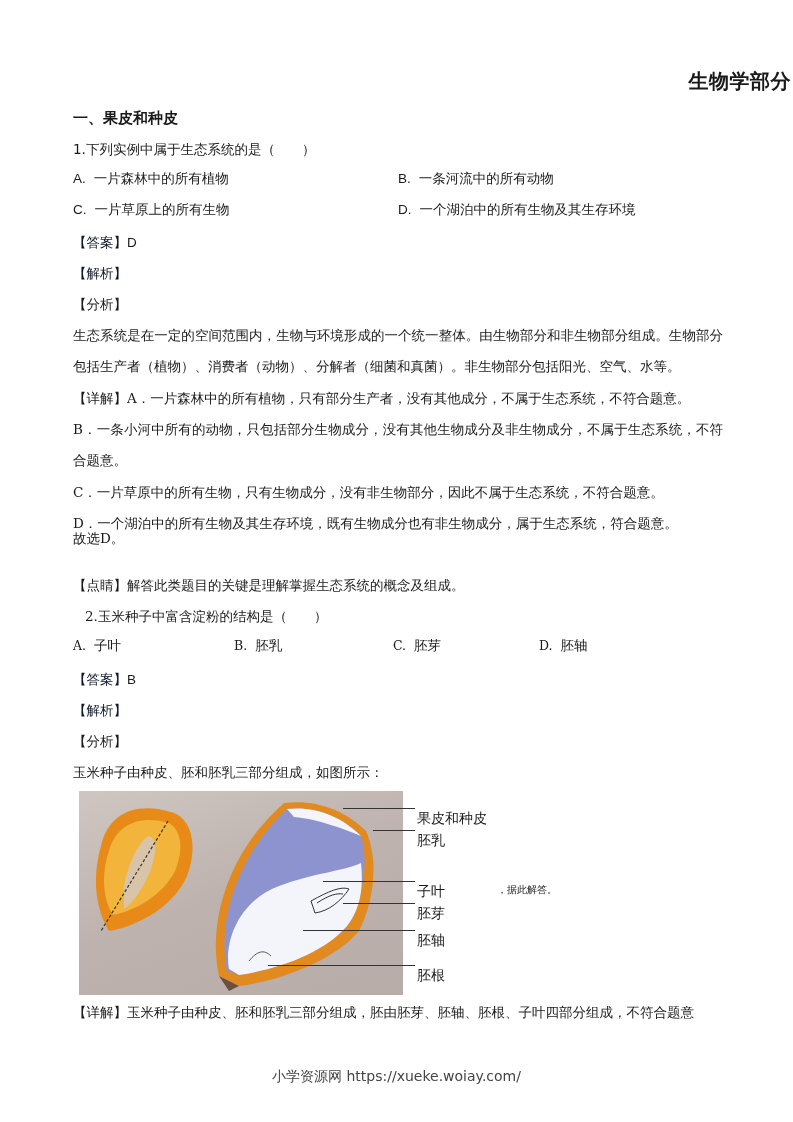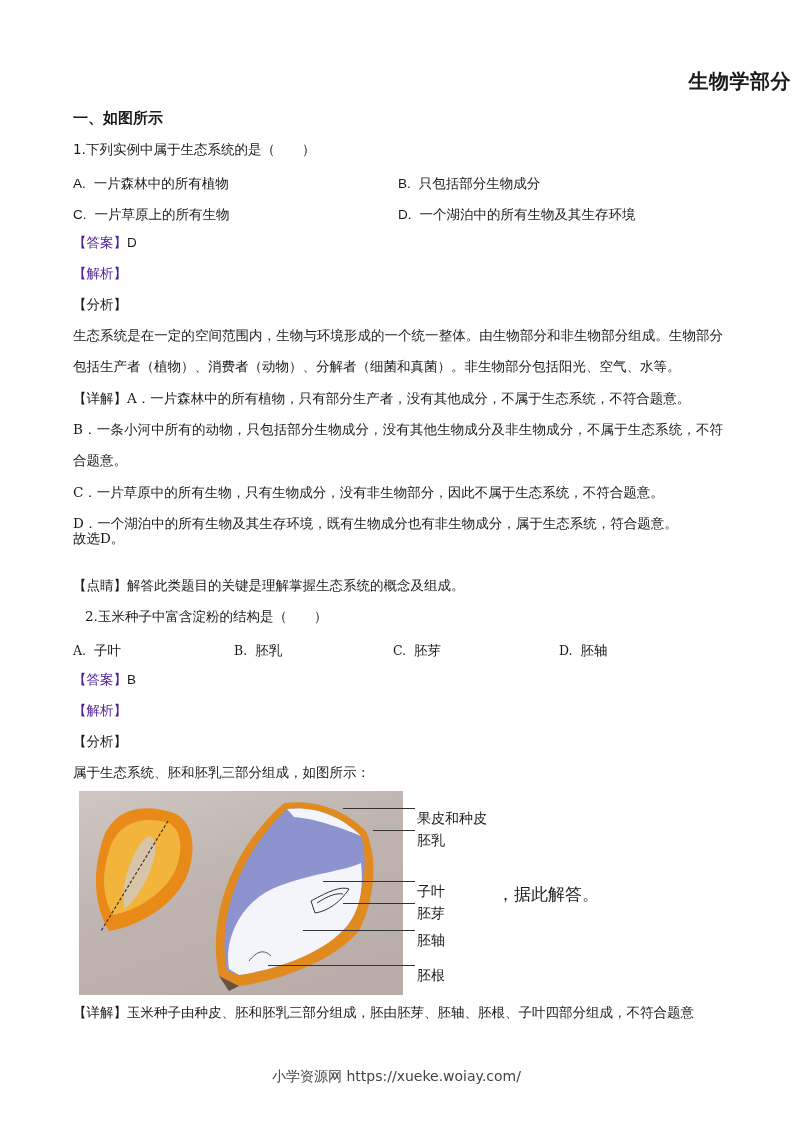--- a/index.html
+++ b/index.html
@@ -11,54 +11,54 @@
     .page-title {
       position: absolute; top: 68px; left: 0; width: 791px; text-align: right;
       font-family: "DejaVu Sans", "Liberation Sans", sans-serif;
       font-weight: bold; font-size: 20px; letter-spacing: 0.5px;
     }
     .line {
       position: absolute; left: 73px; font-size: 13.5px; line-height: 20px; white-space: nowrap;
     }
     .sec { font-family: "DejaVu Sans", "Liberation Sans", sans-serif; font-weight: bold; font-size: 15px; }
     .sans { font-family: "DejaVu Sans", "Liberation Sans", sans-serif; }
-    .tag-blue { color: #4c1d95; font-family: "DejaVu Sans", "Liberation Sans", sans-serif; }
+    .tag-blue { color: #0f172a; font-family: "DejaVu Sans", "Liberation Sans", sans-serif; }
     .ans-val { font-family: "Liberation Sans", sans-serif; color: #1a1a1a; }
-    .opt { position: absolute; font-size: 13.5px; line-height: 26px; white-space: nowrap; }
+    .opt { position: absolute; font-size: 13.5px; line-height: 16px; white-space: nowrap; }
     .opt .letter { font-family: "Liberation Sans", sans-serif; margin-right: 8px; }
     .opt2 .letter { font-family: "DejaVu Serif", serif; margin-right: 8px; font-size: 12.5px; }
     .para { position: absolute; left: 73px; width: 650px; font-size: 13.5px; line-height: 31px; text-align: justify; }
     .figure {
       position: absolute; left: 79px; top: 791px; width: 324px; height: 204px;
       background: linear-gradient(160deg, #cfc6c2 0%, #bdb2ad 50%, #b7aca7 100%);
       overflow: hidden;
     }
     .fig-labels { position: absolute; left: 403px; top: 791px; width: 110px; height: 204px; }
     .fig-label { position: absolute; left: 14px; font-size: 14px; white-space: nowrap; margin-top: 11px; }
     .fig-leader { position: absolute; height: 1px; background: #333; }
-    .fig-suffix { position: absolute; left: 497px; top: 883px; font-size: 17px; white-space: nowrap; }
+    .fig-suffix { position: absolute; left: 497px; top: 883px; font-size: 10px; white-space: nowrap; }
     .footer {
       position: absolute; top: 1068px; left: 0; width: 793px; text-align: center;
       font-family: "DejaVu Sans", "Liberation Sans", sans-serif; font-size: 14px; color: #444;
     }
   </style>
 </head>
 <body>
 
 <div class="page-title">生物学部分</div>
 
-<div class="line sec" style="top:108px;">一、如图所示</div>
+<div class="line sec" style="top:108px;">一、果皮和种皮</div>
 
 <div class="line sans" style="top:139px;">1.下列实例中属于生态系统的是（　　）</div>
 
 <div class="opt" style="left:73px; top:170px;">
   <span class="letter">A.</span><span>一片森林中的所有植物</span>
 </div>
 <div class="opt" style="left:398px; top:170px;">
-  <span class="letter">B.</span><span>只包括部分生物成分</span>
+  <span class="letter">B.</span><span>一条河流中的所有动物</span>
 </div>
 <div class="opt" style="left:73px; top:201px;">
   <span class="letter">C.</span><span>一片草原上的所有生物</span>
 </div>
 <div class="opt" style="left:398px; top:201px;">
   <span class="letter">D.</span><span>一个湖泊中的所有生物及其生存环境</span>
 </div>
 
 <div class="line" style="top:232px;">
   <span class="tag-blue">【答案】</span><span class="ans-val">D</span>
@@ -83,30 +83,30 @@
 
 <div class="opt opt2" style="left:73px; top:637px;">
   <span class="letter">A.</span><span>子叶</span>
 </div>
 <div class="opt opt2" style="left:234px; top:637px;">
   <span class="letter">B.</span><span>胚乳</span>
 </div>
 <div class="opt opt2" style="left:393px; top:637px;">
   <span class="letter">C.</span><span>胚芽</span>
 </div>
-<div class="opt opt2" style="left:559px; top:637px;text-align:right;">
+<div class="opt opt2" style="left:539px; top:637px;text-align:right;">
   <span class="letter">D.</span><span>胚轴</span>
 </div>
 
 <div class="line" style="top:669px;">
   <span class="tag-blue">【答案】</span><span class="ans-val">B</span>
 </div>
 <div class="line tag-blue" style="top:700px;">【解析】</div>
 <div class="line" style="top:731px;">【分析】</div>
-<div class="line" style="top:762px;">属于生态系统、胚和胚乳三部分组成，如图所示：</div>
+<div class="line" style="top:762px;">玉米种子由种皮、胚和胚乳三部分组成，如图所示：</div>
 
 <div class="figure">
   <svg width="324" height="204" viewBox="0 0 324 204">
 
     <path d="M22 55 C 30 20, 60 10, 95 22 C 115 30, 118 60, 108 85 C 95 115, 60 135, 30 140 C 18 120, 12 90, 22 55 Z" fill="#e88a18"></path>
     <path d="M30 60 C 38 32, 62 24, 90 32 C 104 40, 104 62, 96 80 C 84 104, 56 120, 34 124 C 24 108, 22 84, 30 60 Z" fill="#f2b43a"></path>
     <path d="M45 95 C 50 70, 60 50, 70 45 C 78 48, 78 60, 72 78 C 64 98, 54 112, 45 118 Z" fill="#d8c4a8"></path>
     <line x1="89" y1="30" x2="22" y2="140" stroke="#333" stroke-width="1.2" stroke-dasharray="3,2"></line>
 
     <path d="M140 185 C 128 130, 150 60, 205 12 C 235 8, 265 18, 287 40 C 300 70, 295 110, 280 140 C 255 170, 200 190, 160 195 Z" fill="#e08a20"></path>

